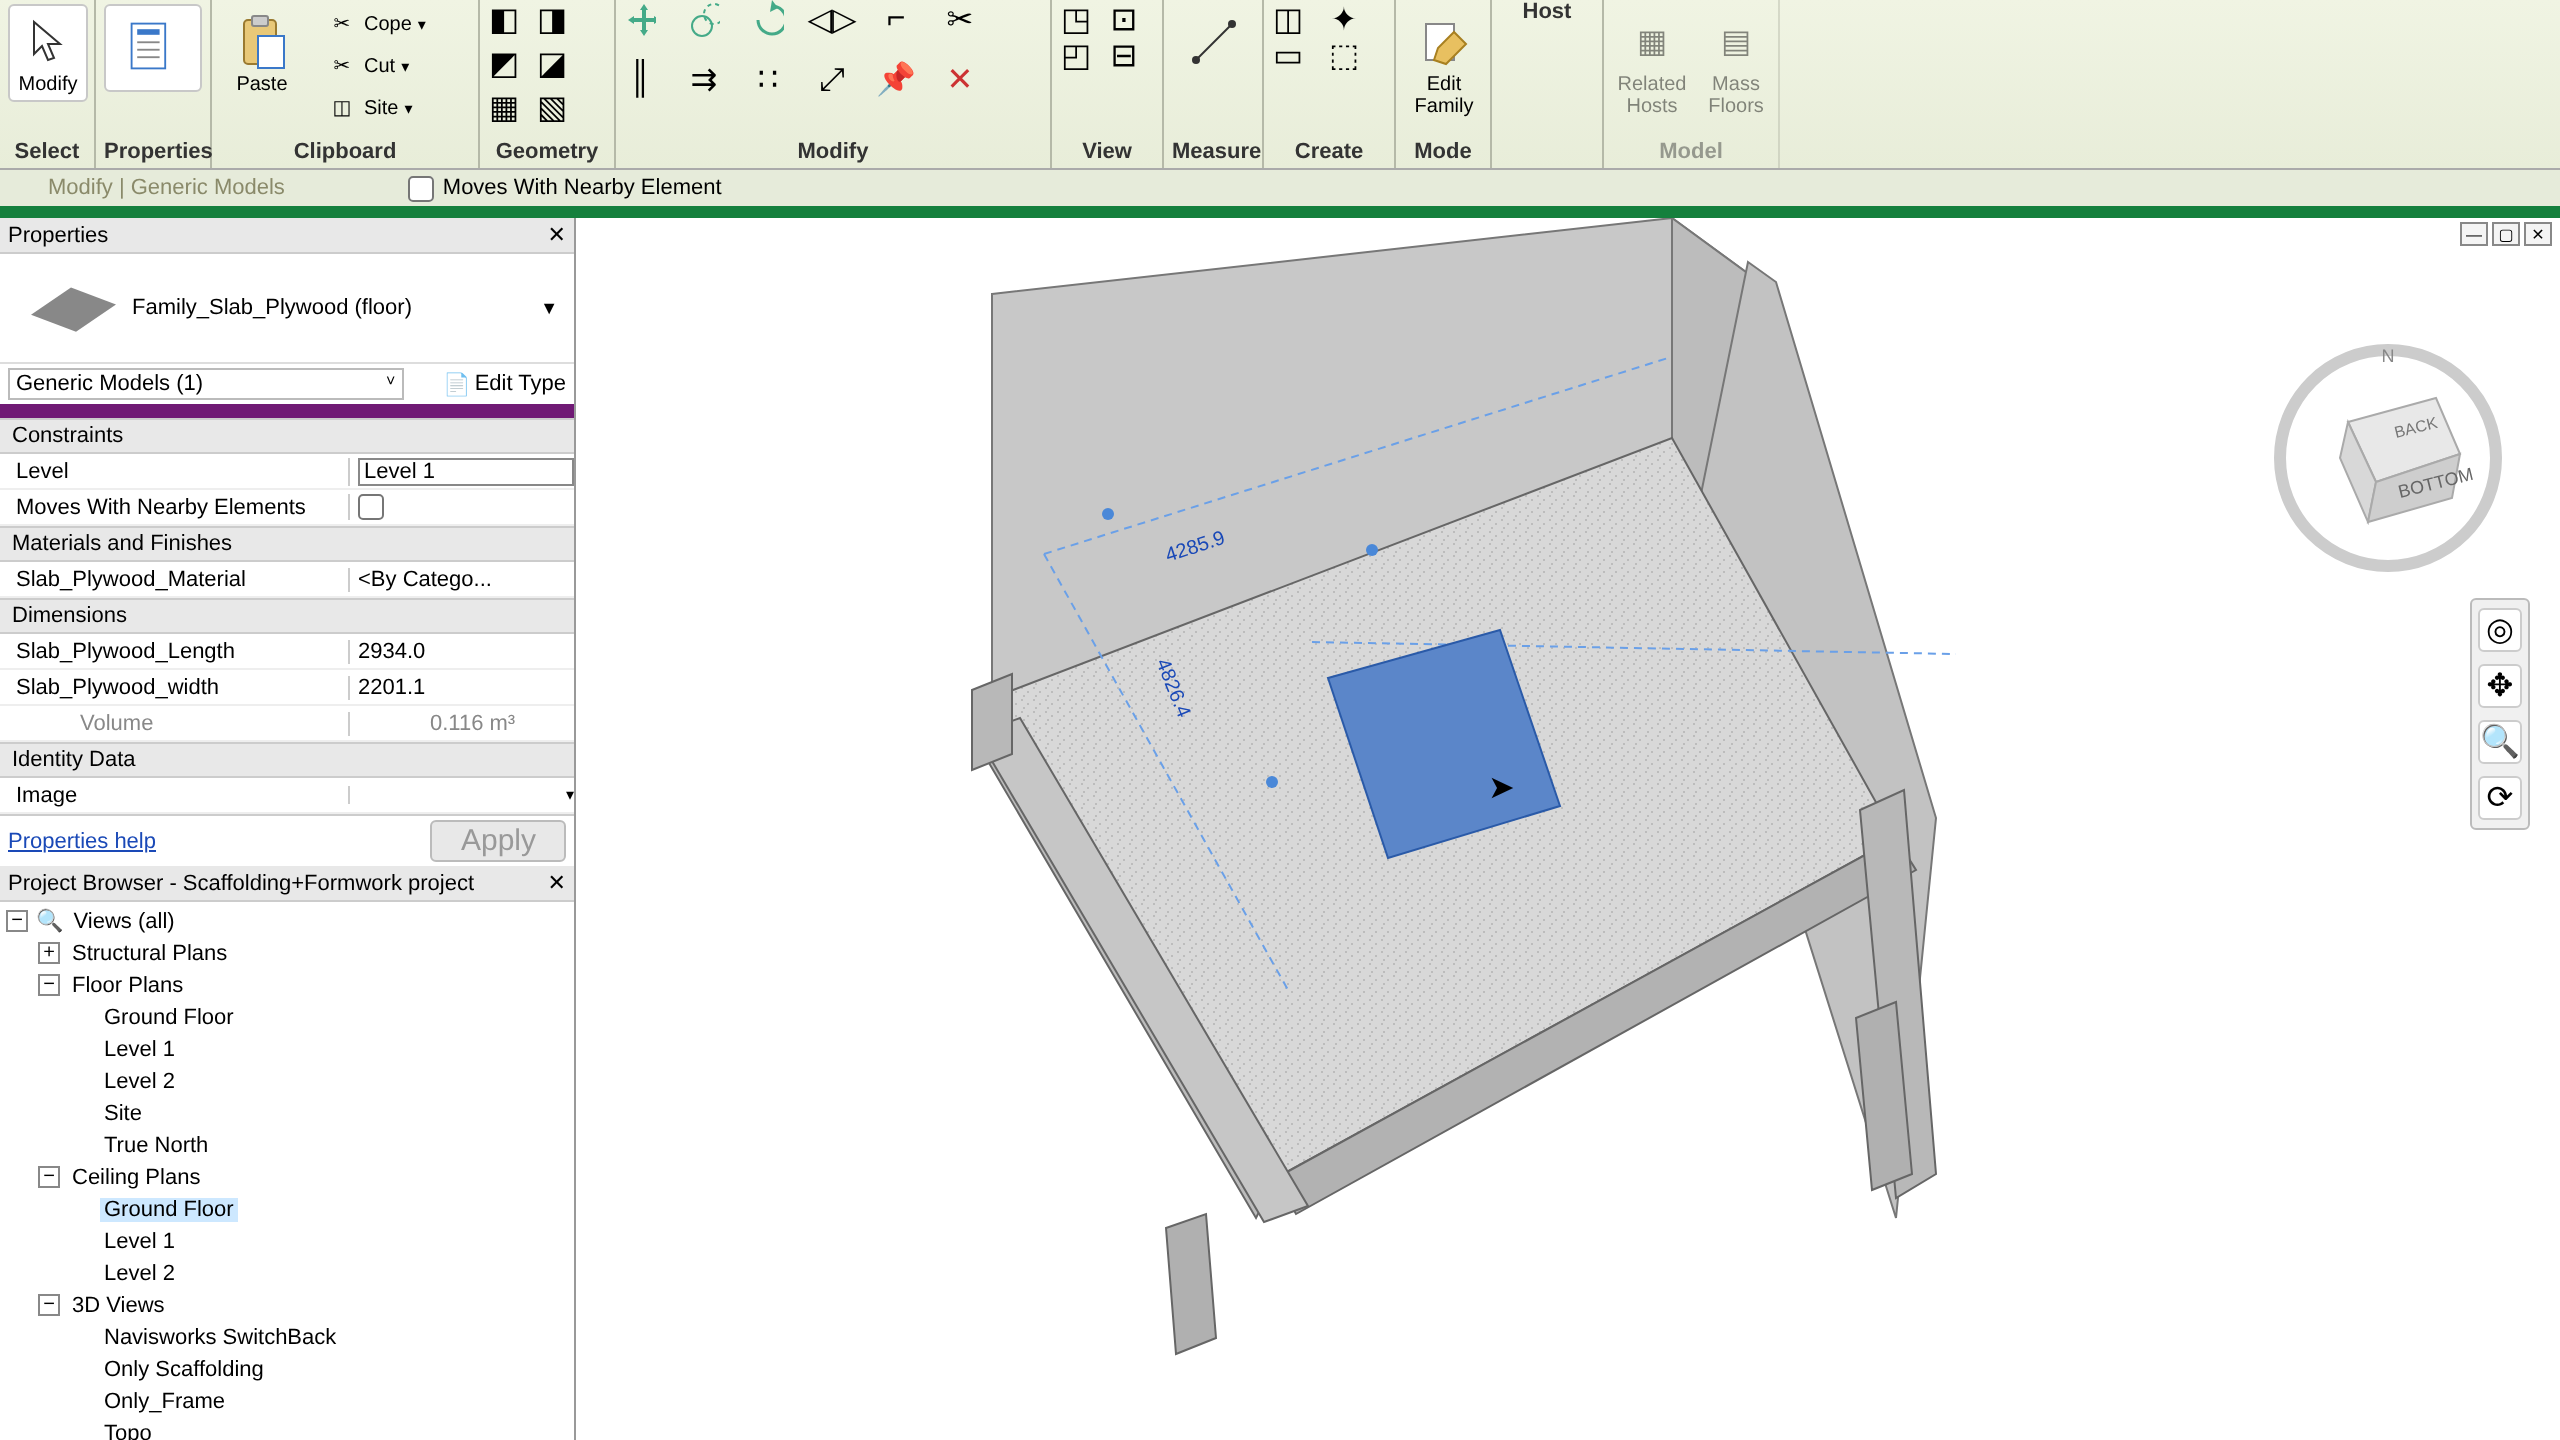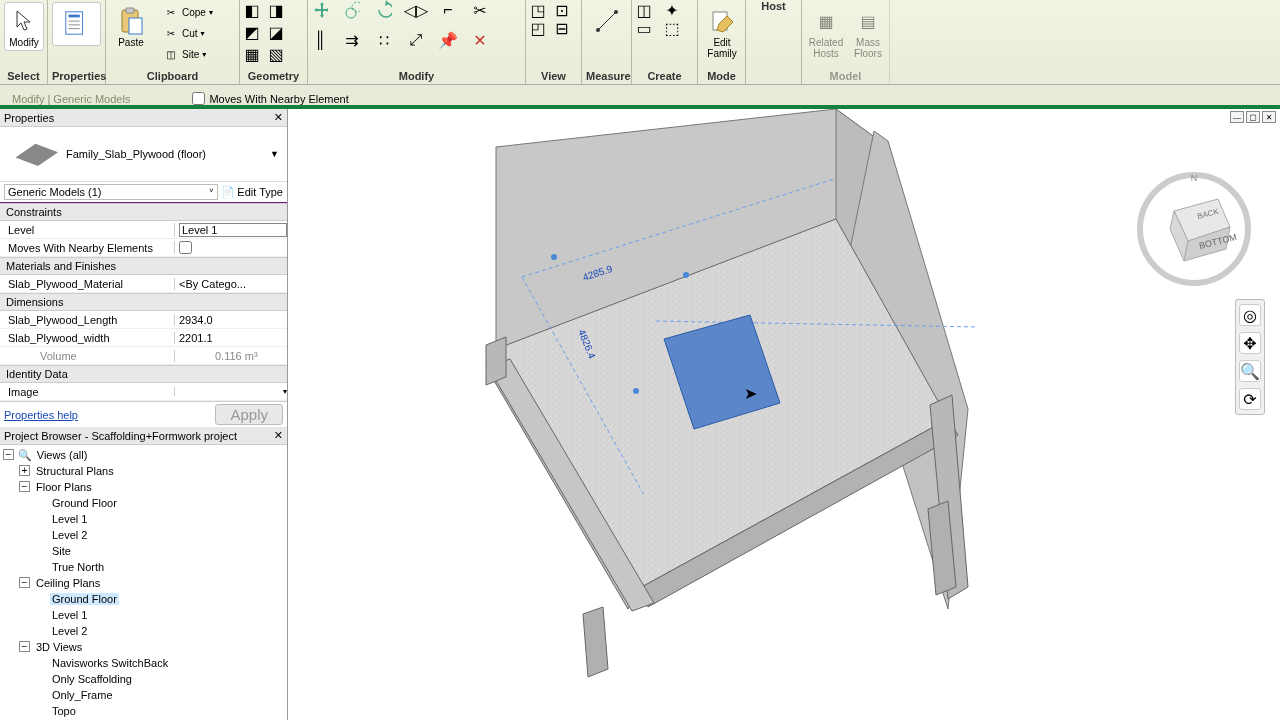--- a/index.html
+++ b/index.html
@@ -16,41 +16,41 @@
 .bigbtn.active { background:#fff; border:1px solid #c8c8c8; }
 .bigbtn .ic { width:28px; height:28px; display:flex; align-items:center; justify-content:center; margin-bottom:2px; }
 .bigbtn .lbl { font-size:10px; text-align:center; line-height:11px; }
 .smallrow { display:flex; flex-direction:column; gap:1px; }
 .smbtn { display:flex; align-items:center; gap:3px; padding:1px 4px; font-size:10px; cursor:pointer;
   border:1px solid transparent; border-radius:2px; }
 .smic { width:16px; height:16px; display:inline-flex; align-items:center; justify-content:center; }
 .disabled { opacity:.45; }
 
 
-.optbar { height:24px; background:#e6ebda; display:flex; align-items:flex-end; font-size:11px;
-  border-bottom:4px solid #15803d; }
+.optbar { height:24px; background:#e6ebda; display:flex; align-items:center; font-size:11px;
+  border-bottom:6px solid #15803d;padding-left:12px; }
 .optbar .label { color:#8a8a6a; padding:0 12px; }
 .optbar label { display:flex; align-items:center; gap:4px; }
 
 
 .main { display:flex; height:calc(720px - 85px - 24px); }
 .sidebar { width:288px; display:flex; flex-direction:column; border-right:1px solid #999; }
 .panelhdr { background:#e8e8e8; height:18px; display:flex; align-items:center; justify-content:space-between;
   font-size:11px; padding:0 4px; border-bottom:1px solid #ccc; }
 .closex { cursor:pointer; font-size:11px; }
 
 
 .propbox { flex:0 0 auto; display:flex; flex-direction:column; }
 .type-sel { display:flex; align-items:center; padding:10px 8px; gap:8px; border-bottom:1px solid #ddd; }
 .type-thumb { width:50px; height:34px; background:#888;
   clip-path:polygon(15% 60%,55% 20%,100% 45%,60% 85%); }
 .type-name { font-size:11px; flex:1; }
 .type-arrow { font-size:9px; }
-.filterrow { display:flex; align-items:center; font-size:11px; padding:2px 4px; gap:4px;
-  border-bottom:1px solid #701a75; }
+.filterrow { display:flex; align-items:center; font-size:11px; padding:2px 4px; gap:20px;
+  border-bottom:7px solid #701a75; }
 .filterrow .sel { flex:1; border:1px solid #bbb; padding:1px 3px; }
 .edittype { font-size:11px; cursor:pointer; display:flex; align-items:center; gap:2px; }
 .propgrid { font-size:11px; }
 .prophdr { background:#e8e8e8; padding:2px 6px; border-top:1px solid #ccc; border-bottom:1px solid #ccc; }
 .proprow { display:flex; border-bottom:1px solid #eee; height:18px; align-items:center; }
 .proprow .k { width:174px; padding-left:8px; }
 .proprow .v { border-left:1px solid #ccc; padding-left:4px; flex:1; display:flex;
   align-items:center; gap:3px; }
 .proprow input[type=text] { width:100%; border:none; font-size:11px; padding:0; }
 .proprow.ro .v, .proprow.ro .k { color:#888;padding-left:40px; }

